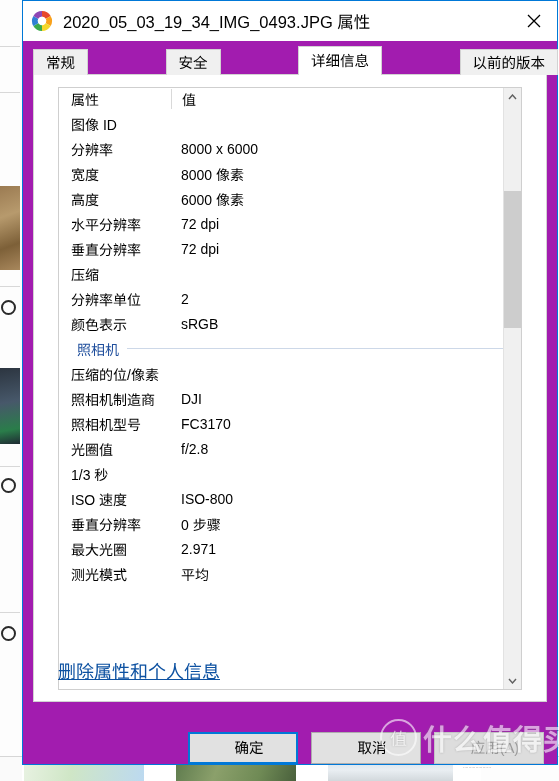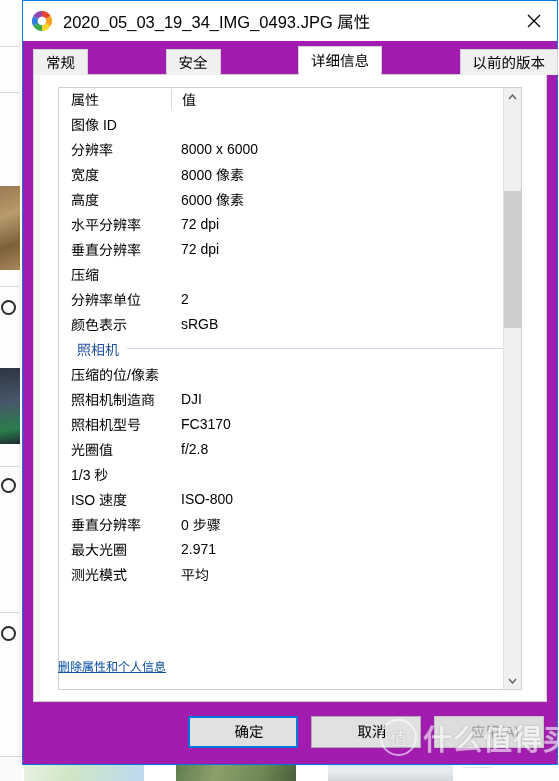--- a/index.html
+++ b/index.html
@@ -246,36 +246,36 @@
     left: 0; width: 17px;
     background: #cdcdcd;
     cursor: default;
   }
 
   
   .remove-link {
     position: absolute;
     left: 24px;
     top: 582px;
-    font-size: 12px;
+    font-size: 18px;
     color: #0d51a1;
     text-decoration: underline;
     cursor: pointer;
     white-space: nowrap;
   }
 
   
   .buttonbar {
     flex: 0 0 auto;
     height: 62px;
     position: relative;
   }
   .btn {
     position: absolute;
-    top: 14px;
+    top: 30px;
     height: 32px;
     width: 110px;
     background: #e1e1e1;
     border: 1px solid #adadad;
     font-size: 14.5px;
     color: #000;
     font-family: "Liberation Sans", "DejaVu Sans", sans-serif;
     text-align: center;
     line-height: 30px;
     box-sizing: border-box;

